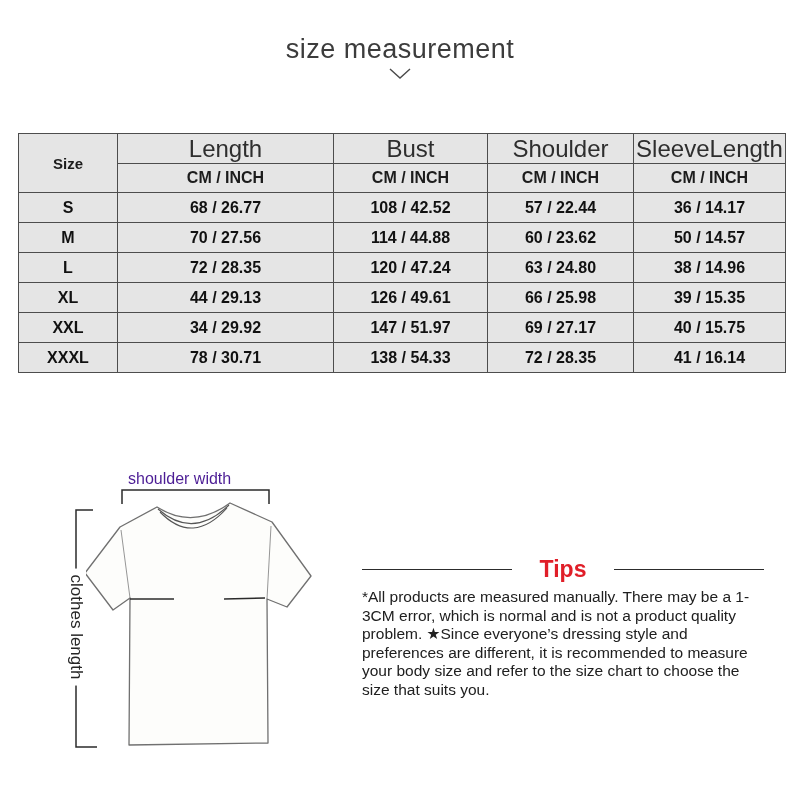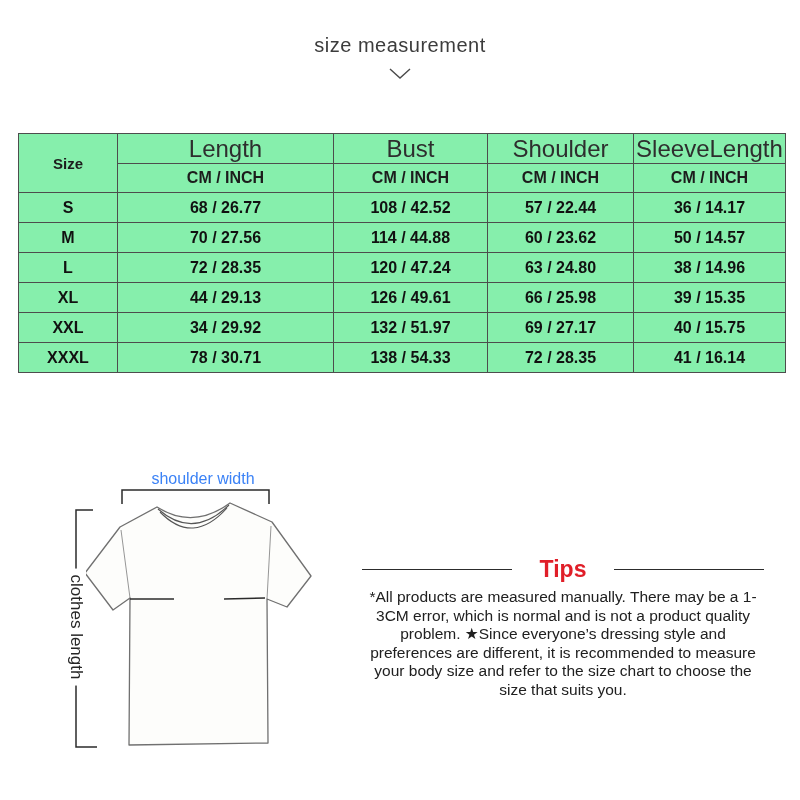--- a/index.html
+++ b/index.html
@@ -7,69 +7,69 @@
   body {
     font-family:"Liberation Sans", sans-serif;
     background:#ffffff;
     color:#1e1e1e;
     position:relative;
     overflow:hidden;
   }
   
   .title {
     position:absolute; top:34px; left:0; right:0;
-    text-align:center; font-size:20px; color:#3c3c3c;
+    text-align:center; font-size:27px; color:#3c3c3c;
     letter-spacing:0.5px;
   }
   .title-chevron {
     position:absolute; top:68px; left:389px; width:22px; height:12px;
   }
   
   .size-table-wrap { position:absolute; left:18px; top:133px; }
   table.size-table {
     border-collapse:collapse; table-layout:fixed;
-    width:767px; background:#86efac;padding-left:36px;
+    width:767px; background:#e5e5e5;padding-left:36px;
   }
   table.size-table td, table.size-table th {
     border:1px solid #4d4d4d; text-align:center; vertical-align:middle;
     padding:0; overflow:hidden; white-space:nowrap;
   }
   tr.hdr-main { height:30px; }
   tr.hdr-unit { height:29px; }
   tr.data-row { height:30px; }
   .th-size   { font-size:15px; font-weight:bold; color:#1c1c1c; }
   .th-col    { font-size:24px; font-weight:normal; color:#2e2e2e; }
   .th-unit   { font-size:16px; font-weight:bold; color:#1c1c1c; }
   .td-size   { font-size:16px; font-weight:bold; color:#111; }
   .td-val    { font-size:16px; font-weight:bold; color:#111; }
   
   .diagram { position:absolute; left:40px; top:460px; width:340px; height:312px; }
   .diagram svg { position:absolute; left:0; top:0; }
   .lbl-shoulder-width {
     position:absolute; left:88px; top:10px; width:150px;
-    text-align:center; font-size:16px; color:#3b82f6;
+    font-size:16px; color:#4c1d95;
   }
   .lbl-clothes-length {
     position:absolute; left:36px; top:167px;
     transform:translate(-50%,-50%) rotate(90deg);
     white-space:nowrap; font-size:17px; color:#262626;
     background:#ffffff; padding:0 6px;
   }
   .lbl-chest {
     position:absolute; left:136px; top:127px;
     font-size:21px; line-height:23px; color:#414141; white-space:nowrap;
   }
   
   .tips { position:absolute; left:362px; top:558px; width:402px; }
   .tips-header { display:flex; align-items:center; gap:28px; }
   .tips-line { flex:1; border-top:1.5px solid #2c2c2c; height:0; }
   .tips-title { font-size:23px; font-weight:bold; color:#e01e28; line-height:1; }
   .tips-body {
     margin-top:7px; font-size:15.5px; line-height:18.5px;
-    color:#202020; text-align:center;
+    color:#202020; text-align:left;
   }
 </style>
 </head>
 <body>
 
 <div class="title">size measurement</div>
 <svg class="title-chevron" viewBox="0 0 22 12">
   <polyline points="1,1 11,10 21,1" fill="none" stroke="#4a4a4a" stroke-width="1.4"></polyline>
 </svg>
 
@@ -120,21 +120,21 @@
     <tr class="data-row">
       <td class="td-size">XL</td>
       <td class="td-val">44 / 29.13</td>
       <td class="td-val">126 / 49.61</td>
       <td class="td-val">66 / 25.98</td>
       <td class="td-val">39 / 15.35</td>
     </tr>
     <tr class="data-row">
       <td class="td-size">XXL</td>
       <td class="td-val">34 / 29.92</td>
-      <td class="td-val">132 / 51.97</td>
+      <td class="td-val">147 / 51.97</td>
       <td class="td-val">69 / 27.17</td>
       <td class="td-val">40 / 15.75</td>
     </tr>
     <tr class="data-row">
       <td class="td-size">XXXL</td>
       <td class="td-val">78 / 30.71</td>
       <td class="td-val">138 / 54.33</td>
       <td class="td-val">72 / 28.35</td>
       <td class="td-val">41 / 16.14</td>
     </tr>

